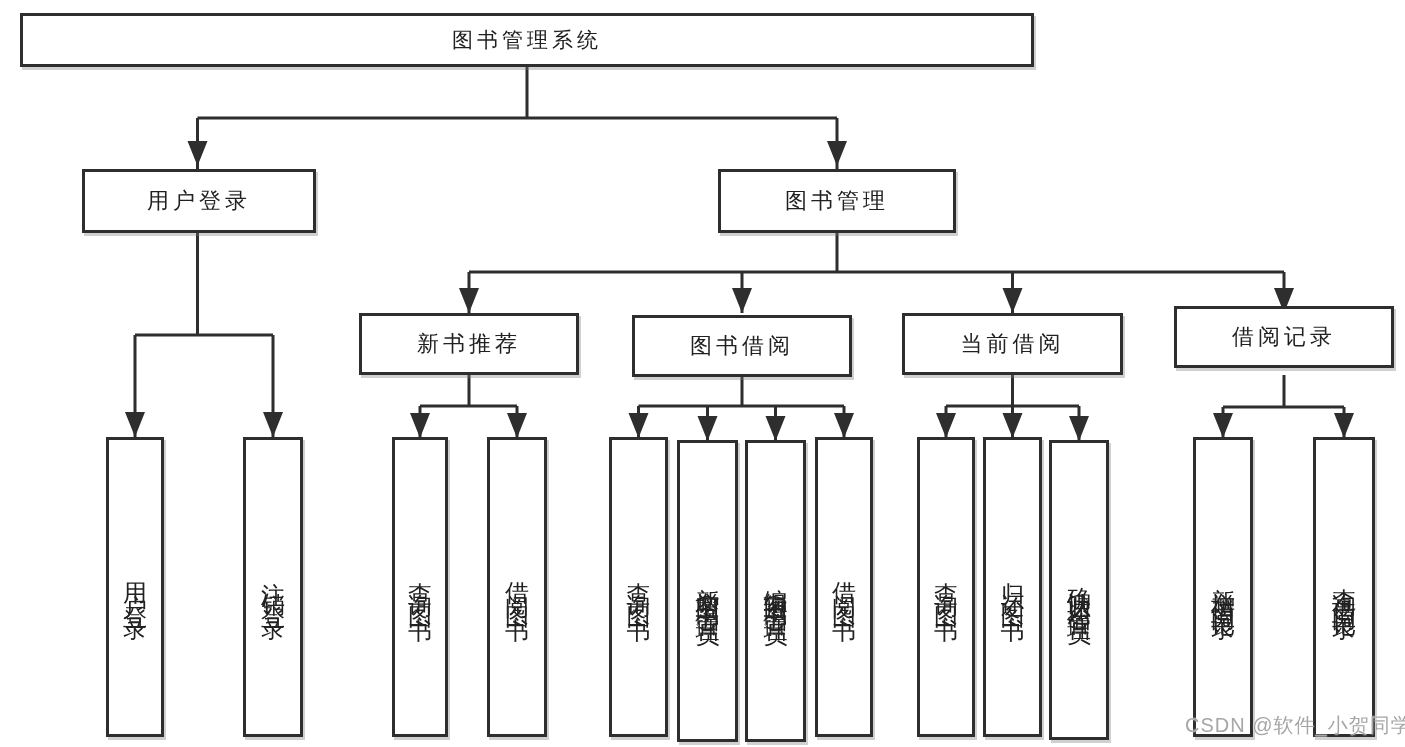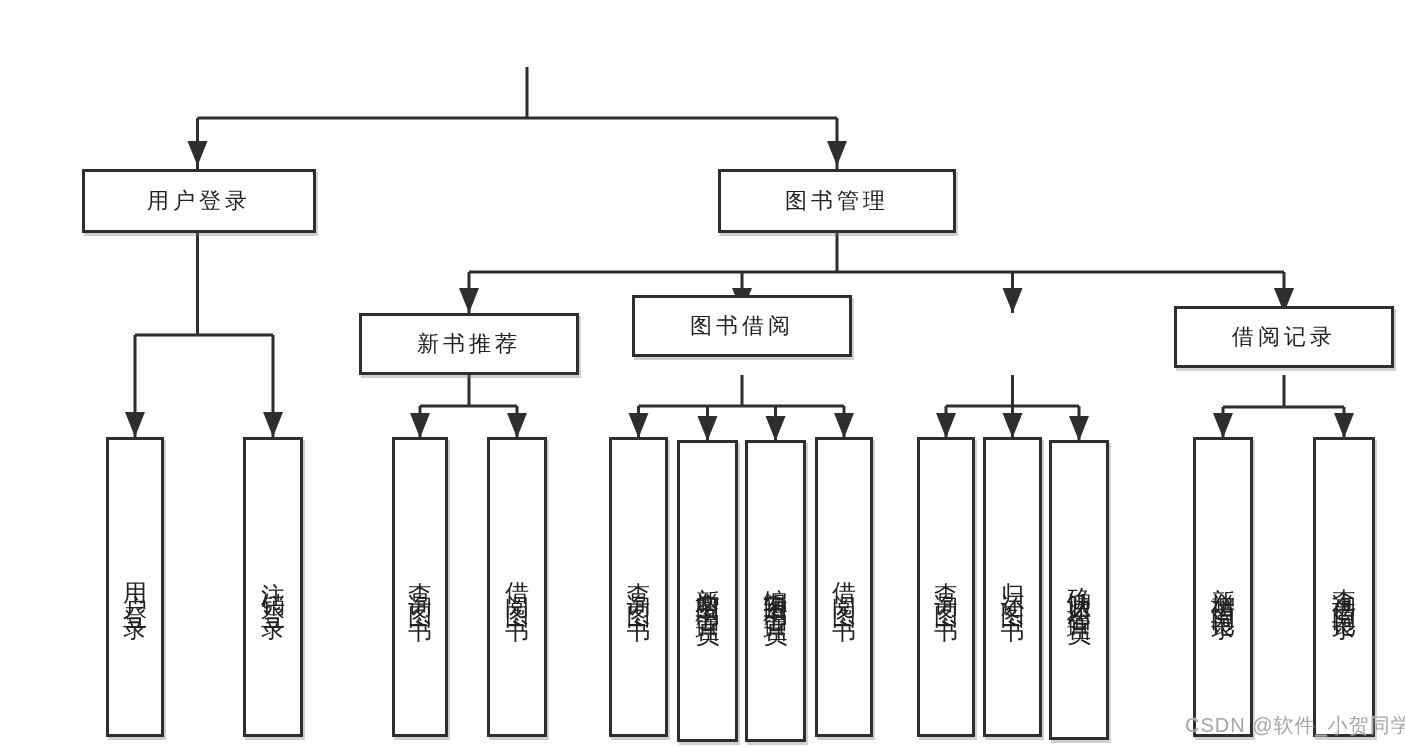--- a/index.html
+++ b/index.html
@@ -33,21 +33,21 @@
   }
   .vs4{letter-spacing:12px;}
   .vs6{letter-spacing:6px;}
   .vs9{letter-spacing:5px;}
 
   
   #n-system        {left:20px;  top:13px;  width:1014px;height:54px;font-size:21px;}
   #n-user-login    {left:82px;  top:169px; width:234px; height:64px;}
   #n-book-mgmt     {left:718px; top:169px; width:238px; height:64px;}
   #n-new-book      {left:359px; top:313px; width:220px; height:62px;}
-  #n-book-borrow   {left:632px; top:295px; width:220px; height:62px;}
+  #n-book-borrow   {left:632px; top:315px; width:220px; height:62px;}
   #n-current-borrow{left:902px; top:313px; width:221px; height:62px;}
   #n-borrow-records{left:1174px;top:306px; width:220px; height:62px;}
   #n-leaf-user-login{left:106px;top:437px; width:58px;  height:300px;}
   #n-leaf-logout   {left:243px; top:437px; width:60px;  height:300px;}
   #n-rec-query     {left:392px; top:437px; width:56px;  height:300px;}
   #n-rec-borrow    {left:487px; top:437px; width:60px;  height:300px;}
   #n-bb-query      {left:609px; top:437px; width:59px;  height:300px;}
   #n-bb-add        {left:677px; top:440px; width:61px;  height:302px;}
   #n-bb-edit       {left:745px; top:440px; width:61px;  height:302px;}
   #n-bb-borrow     {left:815px; top:437px; width:58px;  height:300px;}
@@ -93,26 +93,28 @@
              M697.5 416 L717.5 416 L707.5 441 Z
              M765.5 416 L785.5 416 L775.5 441 Z
              M834 413 L854 413 L844 438 Z
              M936 413 L956 413 L946 438 Z
              M1002.5 413 L1022.5 413 L1012.5 438 Z
              M1069 416 L1089 416 L1079 441 Z
              M1213 413 L1233 413 L1223 438 Z
              M1334 413 L1354 413 L1344 438 Z" fill="#2e2e2e" stroke="none"></path>
   </svg>
 
+  <div class="node h" id="n-system">图书管理系统</div>
 
   <div class="node h" id="n-user-login">用户登录</div>
   <div class="node h" id="n-new-book">新书推荐</div>
 
   <div class="node h" id="n-book-mgmt">图书管理</div>
   <div class="node h" id="n-book-borrow">图书借阅</div>
+  <div class="node h" id="n-current-borrow">当前借阅</div>
   <div class="node h" id="n-borrow-records">借阅记录</div>
 
   <div class="node v vs4" id="n-leaf-user-login">用户登录</div>
   <div class="node v vs4" id="n-leaf-logout">注销登录</div>
 
   <div class="node v vs4" id="n-rec-query">查询图书</div>
   <div class="node v vs4" id="n-rec-borrow">借阅图书</div>
 
   <div class="node v vs4" id="n-bb-query">查询图书</div>
   <div class="node v vs9" id="n-bb-add">新增图书（管理员）</div>

